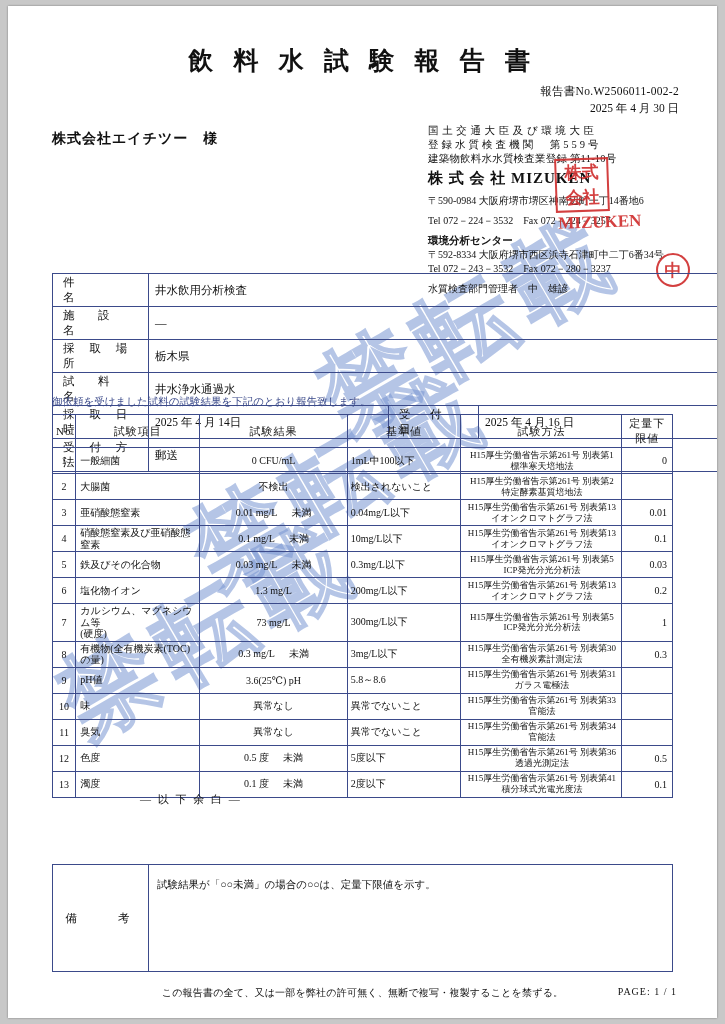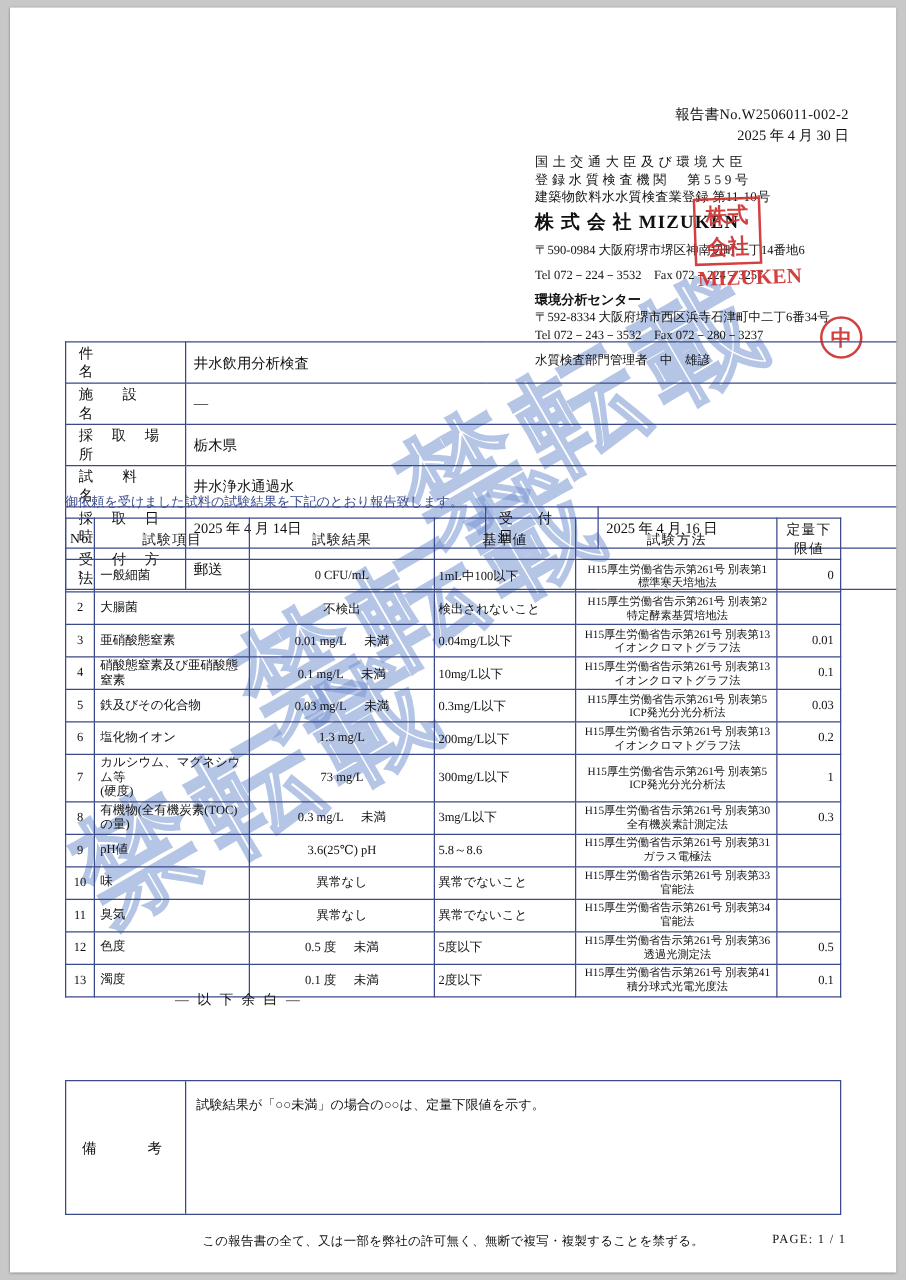--- a/index.html
+++ b/index.html
@@ -187,23 +187,25 @@
 </head>
 <body>
 
 <div class="page">
   <div class="inner">
 
     <div class="wm wm1">禁転載</div>
     <div class="wm wm2">禁転載</div>
     <div class="wm wm3">禁転載</div>
 
+    <div class="doc-title">飲 料 水 試 験 報 告 書</div>
     <div class="report-no">報告書No.W2506011-002-2</div>
     <div class="report-date">2025 年 4 月 30 日</div>
 
+    <div class="addressee">株式会社エイチツー　様</div>
 
     <div class="issuer">
       <div class="l1">国 土 交 通 大 臣 及 び 環 境 大 臣</div>
       <div class="l2">登 録 水 質 検 査 機 関 　 第 5 5 9 号</div>
       <div class="l3">建築物飲料水水質検査業登録 第11-10号</div>
       <div class="corp"><span>株 式 会 社 </span><span>MIZUKEN</span></div>
       <div class="addr">〒590-0984  大阪府堺市堺区神南辺町一丁14番地6</div>
       <div class="addr">Tel 072－224－3532　Fax 072－224－3257</div>
       <div class="sect">環境分析センター</div>
       <div class="addr2">〒592-8334  大阪府堺市西区浜寺石津町中二丁6番34号</div>

